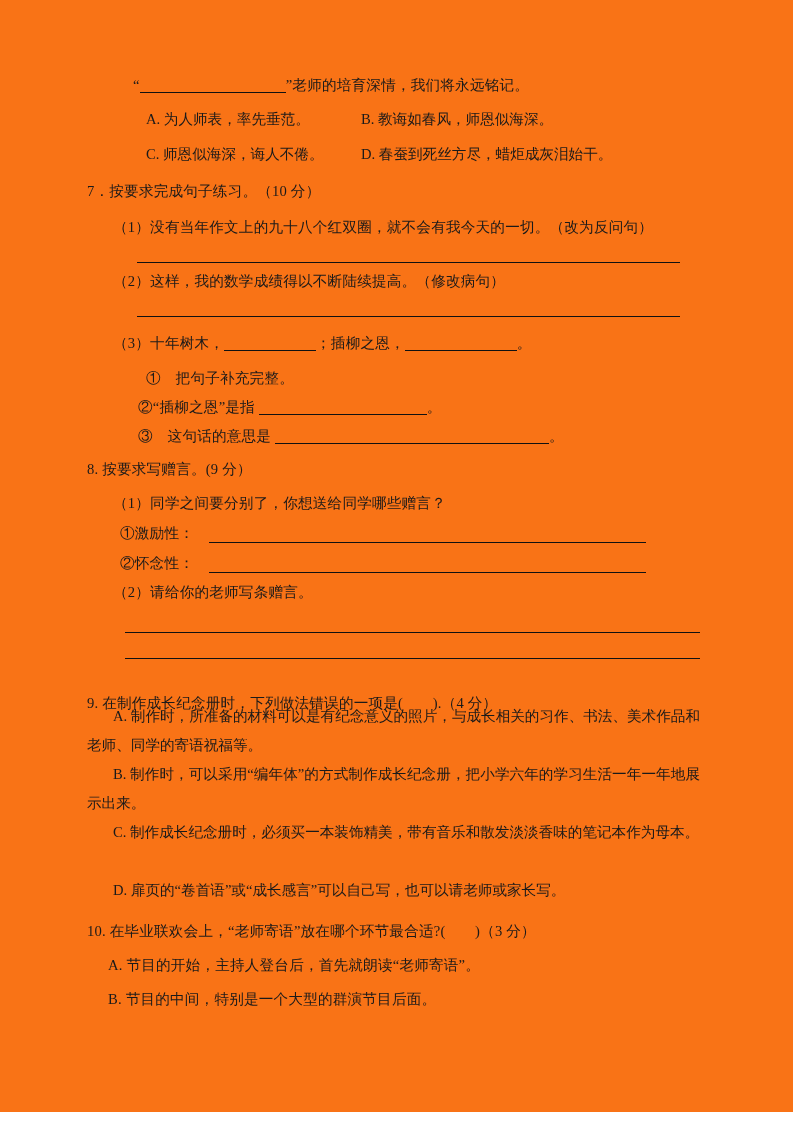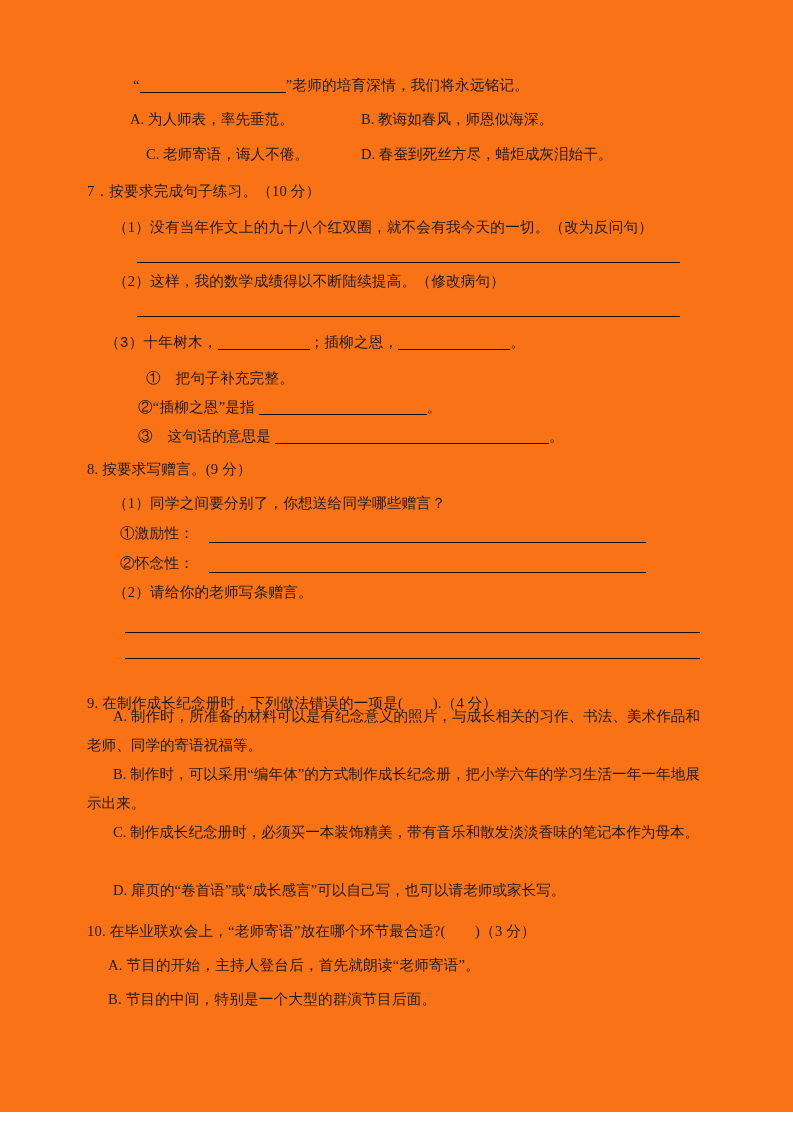--- a/index.html
+++ b/index.html
@@ -76,42 +76,42 @@
 </head>
 <body>
 
 <div class="page">
   <div class="content">
 
     <div class="row" style="left:133px; top:76px;">
       <span>“</span><span class="blank" style="width:146px;"></span><span>”老师的培育深情，我们将永远铭记。</span>
     </div>
 
-    <div class="opt-col" style="left:130px; top:110px;">
+    <div class="opt-col" style="left:146px; top:110px;">
       <span>A. 为人师表，率先垂范。</span>
     </div>
     <div class="opt-col" style="left:361px; top:110px;">
       <span>B. 教诲如春风，师恩似海深。</span>
     </div>
     <div class="opt-col" style="left:146px; top:145px;">
-      <span>C. 老师寄语，诲人不倦。</span>
+      <span>C. 师恩似海深，诲人不倦。</span>
     </div>
     <div class="opt-col" style="left:361px; top:145px;text-align:center;">
       <span>D. 春蚕到死丝方尽，蜡炬成灰泪始干。</span>
     </div>
 
     <div class="row qnum" style="left:87px; top:182px;">7．按要求完成句子练习。（10 分）</div>
 
     <div class="row sub" style="left:113px; top:218px;">（1）没有当年作文上的九十八个红双圈，就不会有我今天的一切。（改为反问句）</div>
     <div class="ruleline" style="left:137px; top:262px; width:543px;"></div>
 
     <div class="row sub" style="left:113px; top:272px;">（2）这样，我的数学成绩得以不断陆续提高。（修改病句）</div>
     <div class="ruleline" style="left:137px; top:316px; width:543px;"></div>
 
-    <div class="row sub" style="left:105px; top:334px;font-family:Liberation Mono, monospace;">
+    <div class="row sub" style="left:113px; top:334px;">
       <span>（3）十年树木，</span><span class="blank" style="width:92px;"></span><span>；插柳之恩，</span><span class="blank" style="width:112px;"></span><span>。</span>
     </div>
 
     <div class="row sub" style="left:138px; top:369px;margin-left:8px;">①　把句子补充完整。</div>
 
     <div class="row sub" style="left:138px; top:398px;">
       <span>②“插柳之恩”是指</span>
       <span class="blank" style="width:168px;"></span><span>。</span>
     </div>
 

